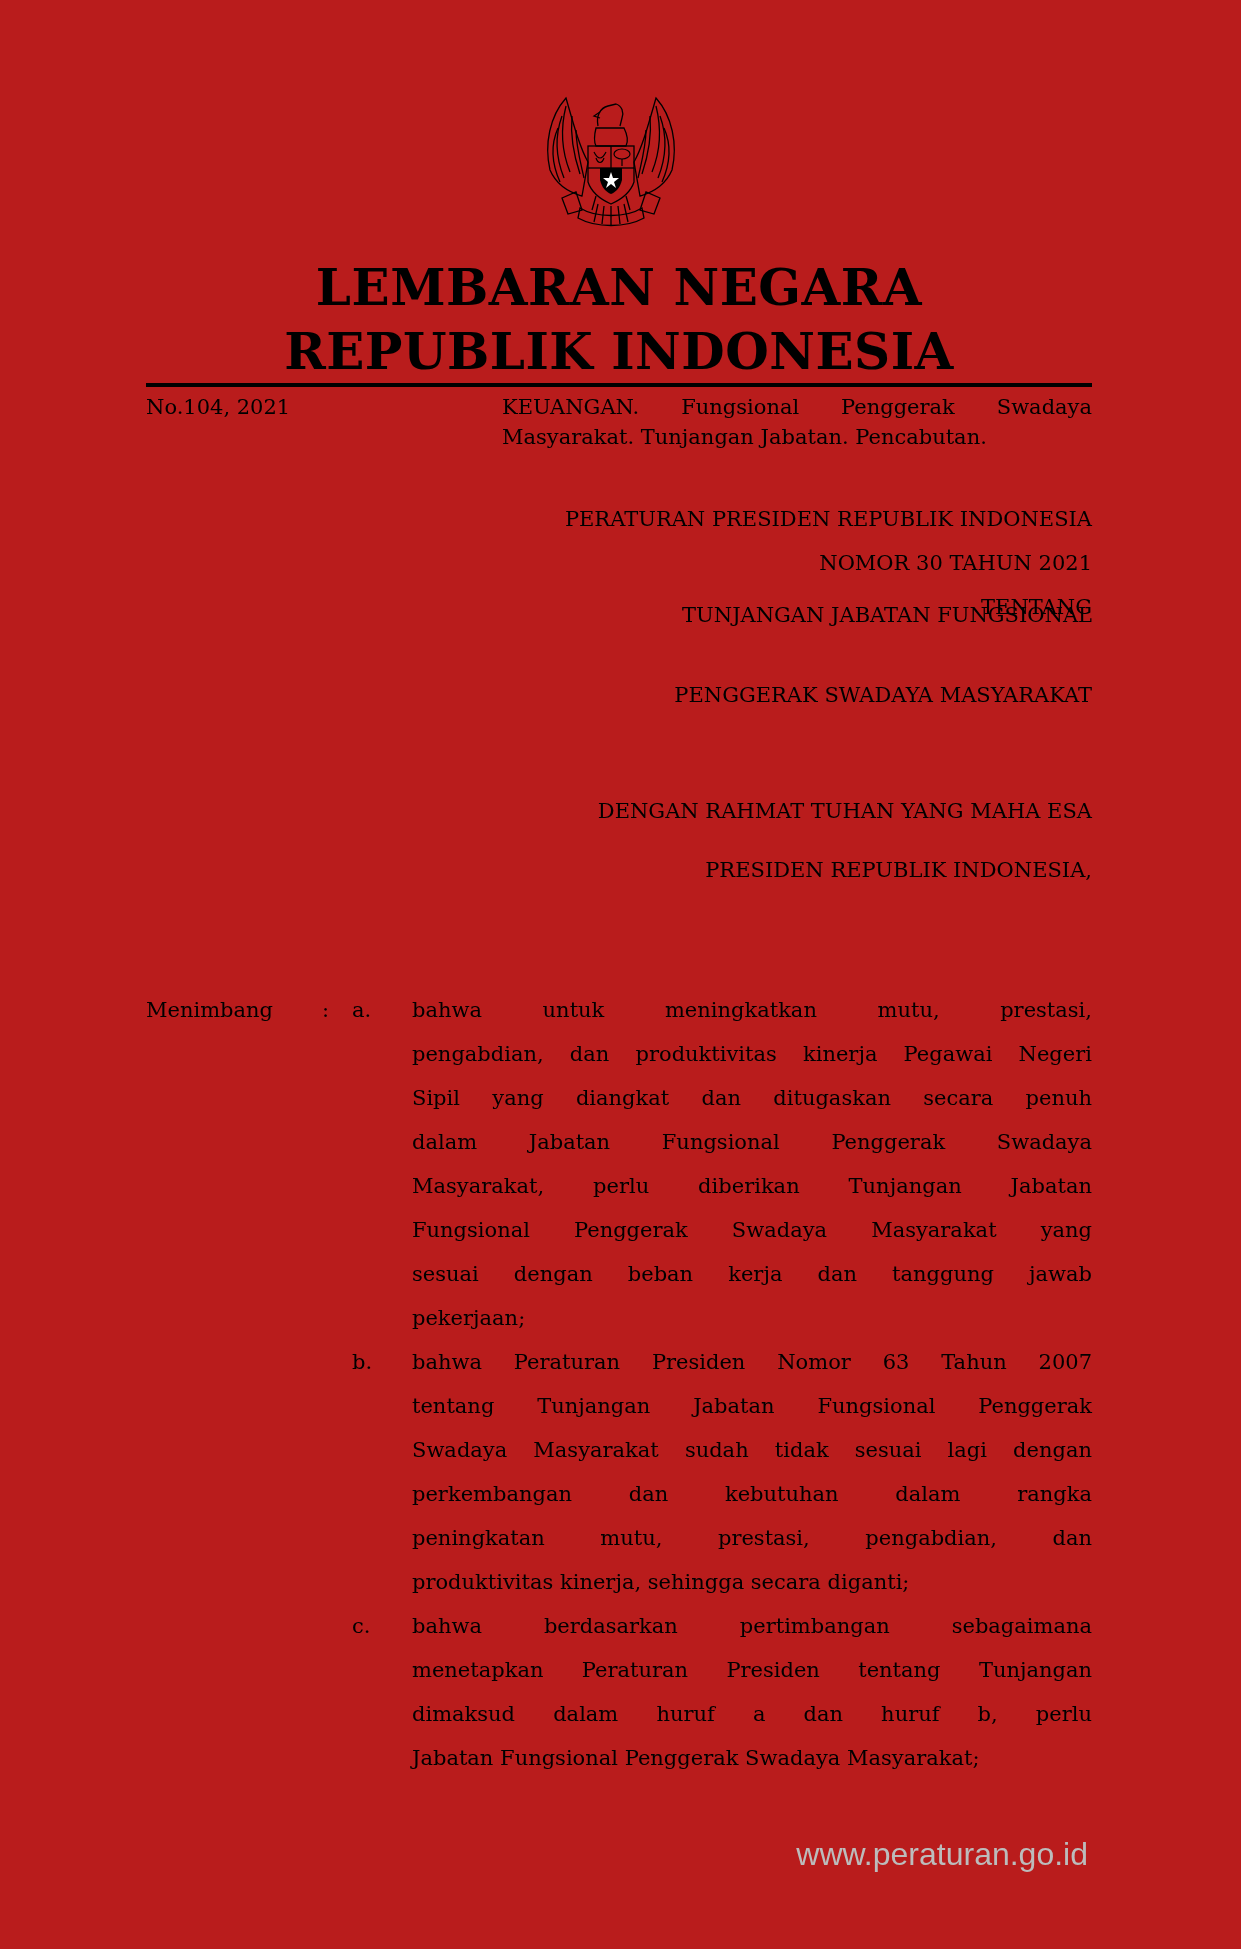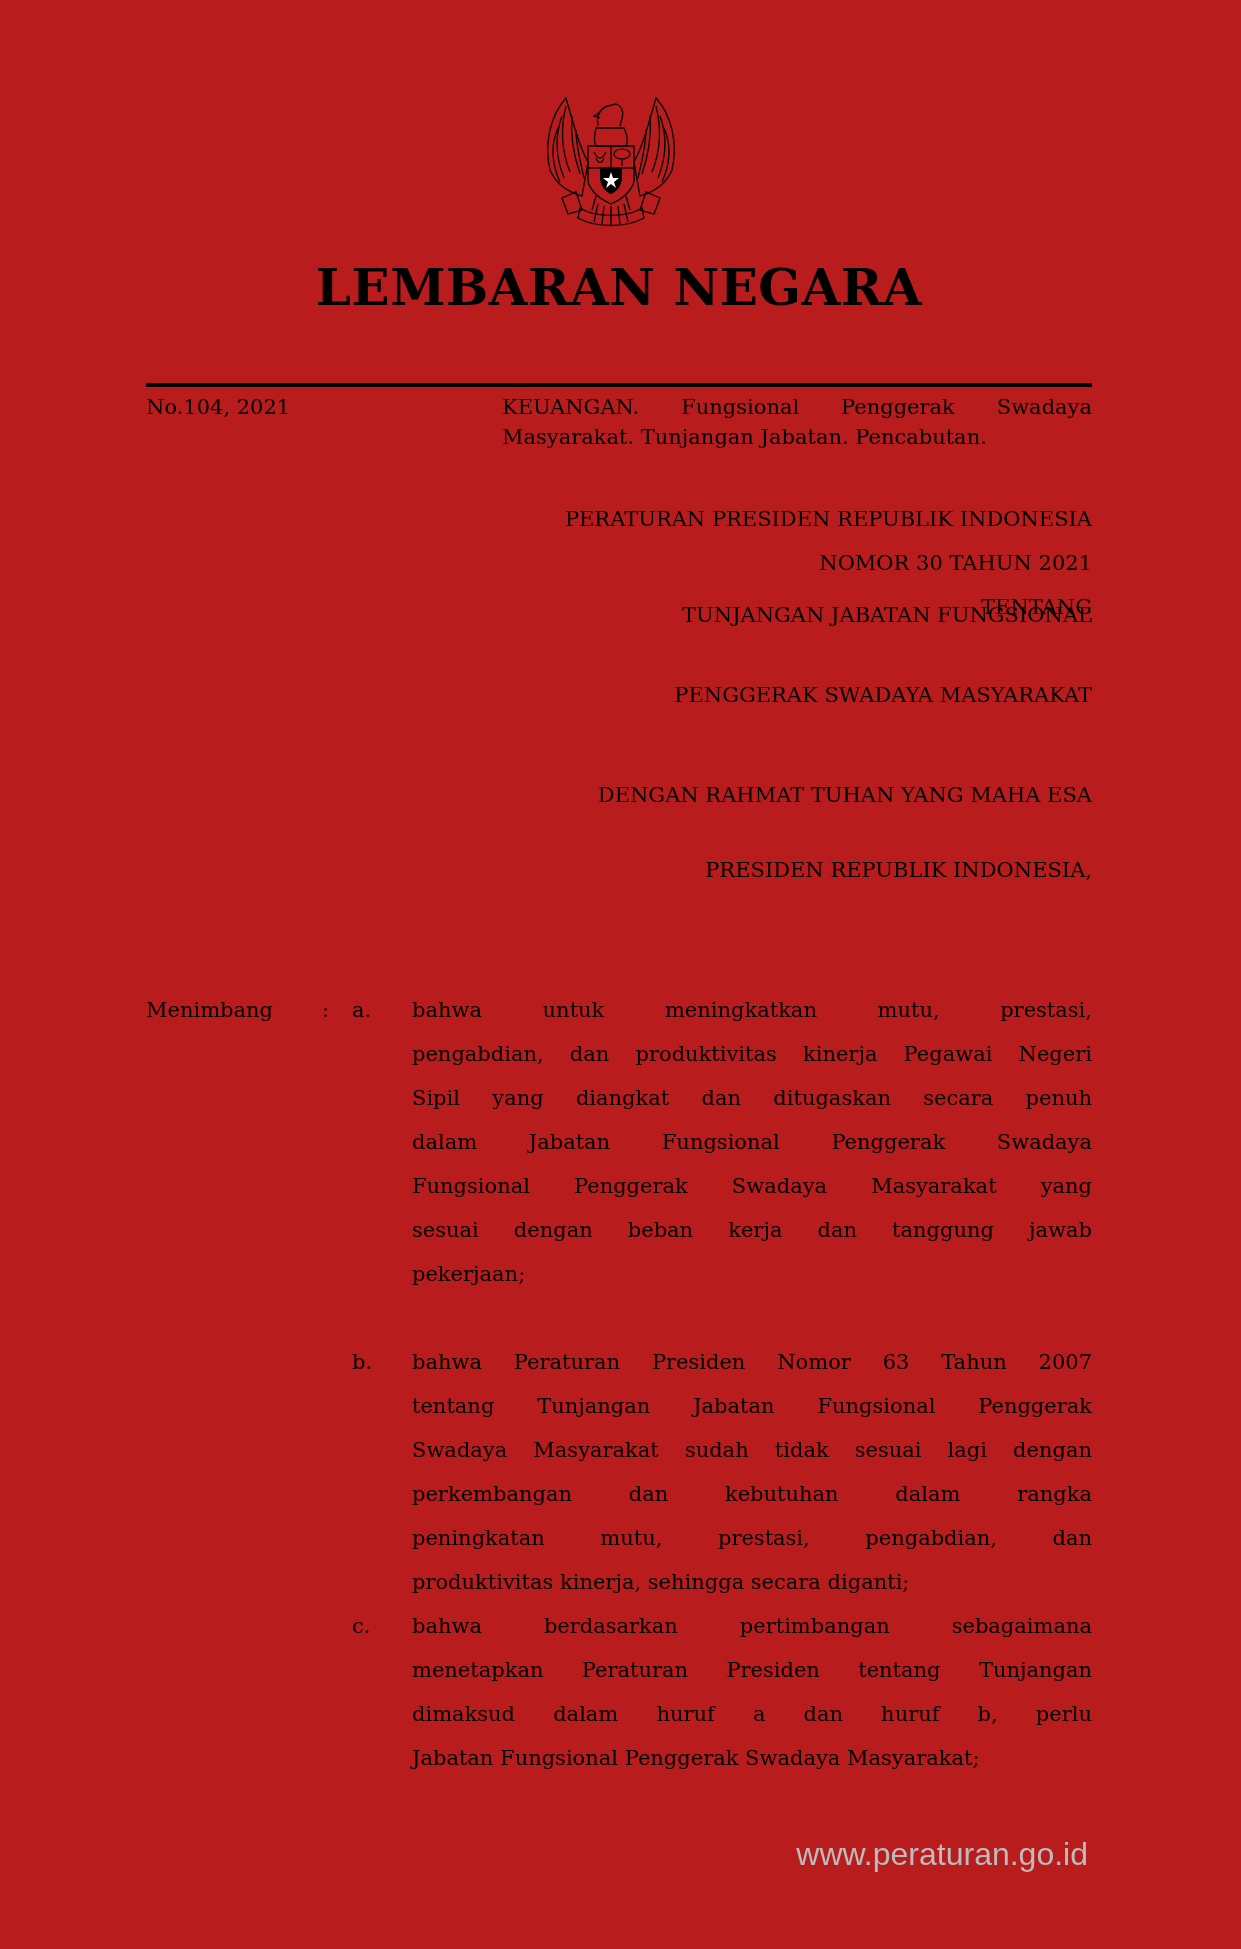--- a/index.html
+++ b/index.html
@@ -82,48 +82,50 @@
     <path d="M64 82 L86 82 L86 94 C84 102 80 106 75 108 C70 106 66 102 64 94 Z" fill="#000"></path>
     <polygon points="75,86 77,92 83,92 78,96 80,102 75,98 70,102 72,96 67,92 73,92" fill="#fff"></polygon>
 
     <path d="M58 66 C60 70 62 72 64 72 C66 72 68 70 70 66 M60 72 C62 78 66 78 68 72" stroke="#000" fill="none" stroke-width="1.2"></path>
 
     <ellipse cx="86" cy="68" rx="8" ry="5" fill="none" stroke="#000" stroke-width="1.2"></ellipse>
     <line x1="86" y1="73" x2="86" y2="80" stroke="#000" stroke-width="1.2"></line>
   </svg>
 
   <div class="masthead mh1">LEMBARAN NEGARA</div>
+  <div class="masthead mh2">REPUBLIK INDONESIA</div>
 
   <div class="rule"></div>
 
   <div class="meta-no">No.104, 2021</div>
   <div class="meta-desc">
     <span class="l1">KEUANGAN. Fungsional Penggerak Swadaya</span>
     <span class="l2">Masyarakat. Tunjangan Jabatan. Pencabutan.</span>
   </div>
 
   <div class="center-line" style="top:504px">PERATURAN PRESIDEN REPUBLIK INDONESIA</div>
   <div class="center-line" style="top:548px">NOMOR 30 TAHUN 2021</div>
   <div class="center-line" style="top:592px">TENTANG</div>
   <div class="center-line" style="top:600px">TUNJANGAN JABATAN FUNGSIONAL</div>
   <div class="center-line" style="top:680px">PENGGERAK SWADAYA MASYARAKAT</div>
-  <div class="center-line" style="top:780px">DENGAN RAHMAT TUHAN YANG MAHA ESA</div>
+  <div class="center-line" style="top:796px">DENGAN RAHMAT TUHAN YANG MAHA ESA</div>
   <div class="center-line" style="top:855px">PRESIDEN REPUBLIK INDONESIA,</div>
 
   <div class="consider">
     <div class="consider-label">Menimbang</div>
     <div class="consider-colon">:</div>
 
     <div class="item" style="top:0px">
       <div class="item-letter">a.</div>
       <div class="item-text">
         <span class="line">bahwa untuk meningkatkan mutu, prestasi,</span>
         <span class="line">pengabdian, dan produktivitas kinerja Pegawai Negeri</span>
         <span class="line">Sipil yang diangkat dan ditugaskan secara penuh</span>
         <span class="line">dalam Jabatan Fungsional Penggerak Swadaya</span>
+        <span class="line">Masyarakat, perlu diberikan Tunjangan Jabatan</span>
         <span class="line">Fungsional Penggerak Swadaya Masyarakat yang</span>
         <span class="line">sesuai dengan beban kerja dan tanggung jawab</span>
         <span class="line last">pekerjaan;</span>
       </div>
     </div>
 
     <div class="item" style="top:352px">
       <div class="item-letter">b.</div>
       <div class="item-text">
         <span class="line">bahwa Peraturan Presiden Nomor 63 Tahun 2007</span>

